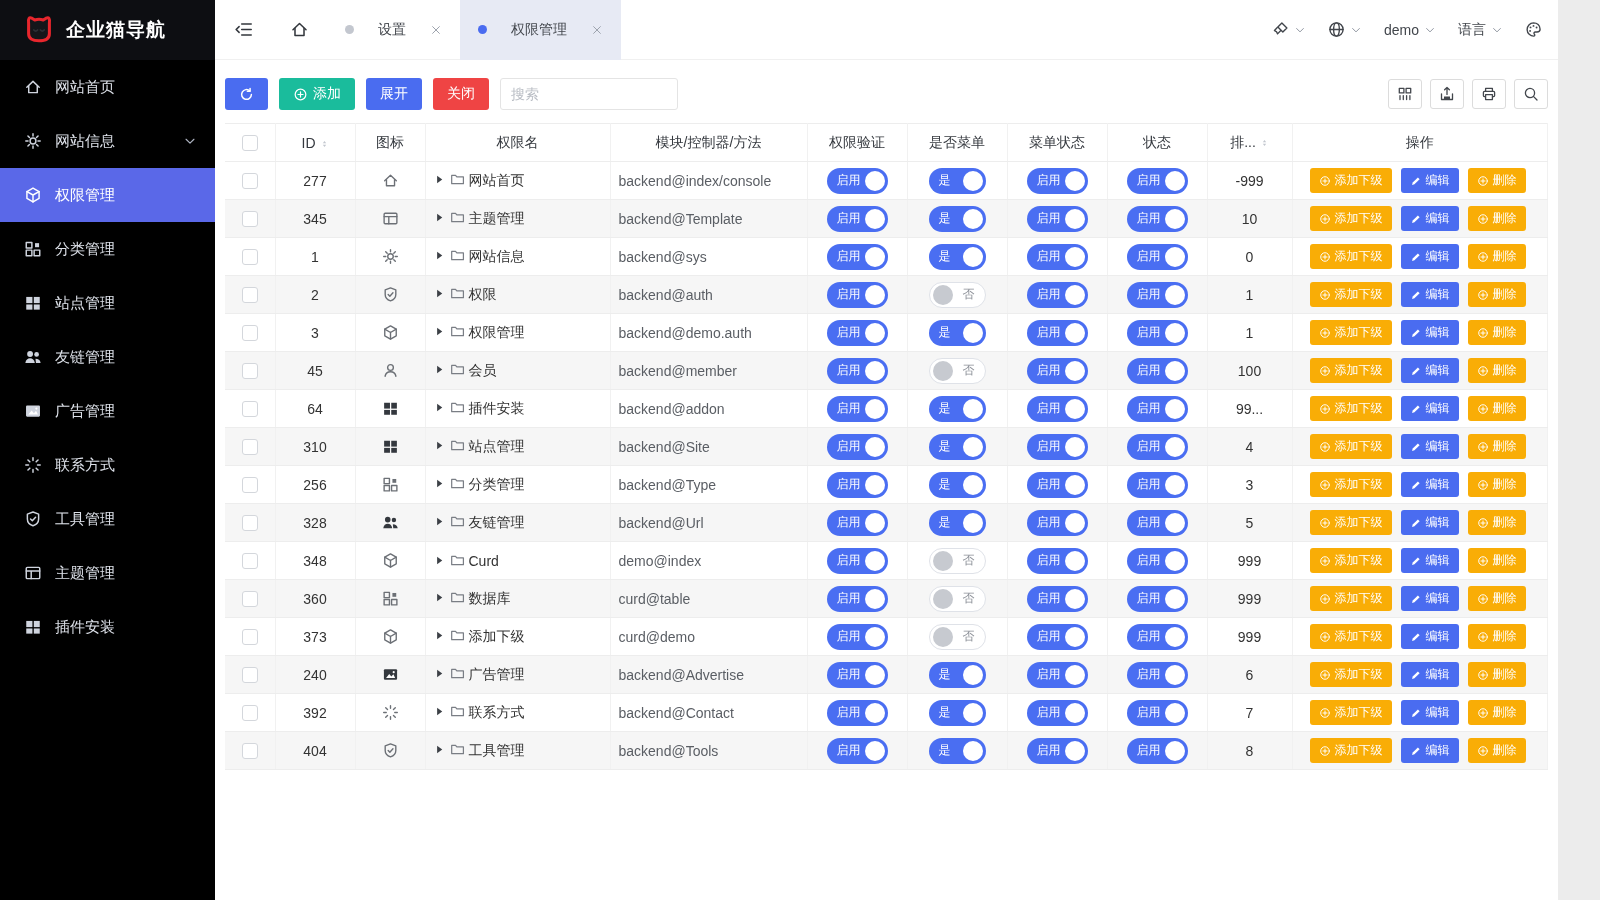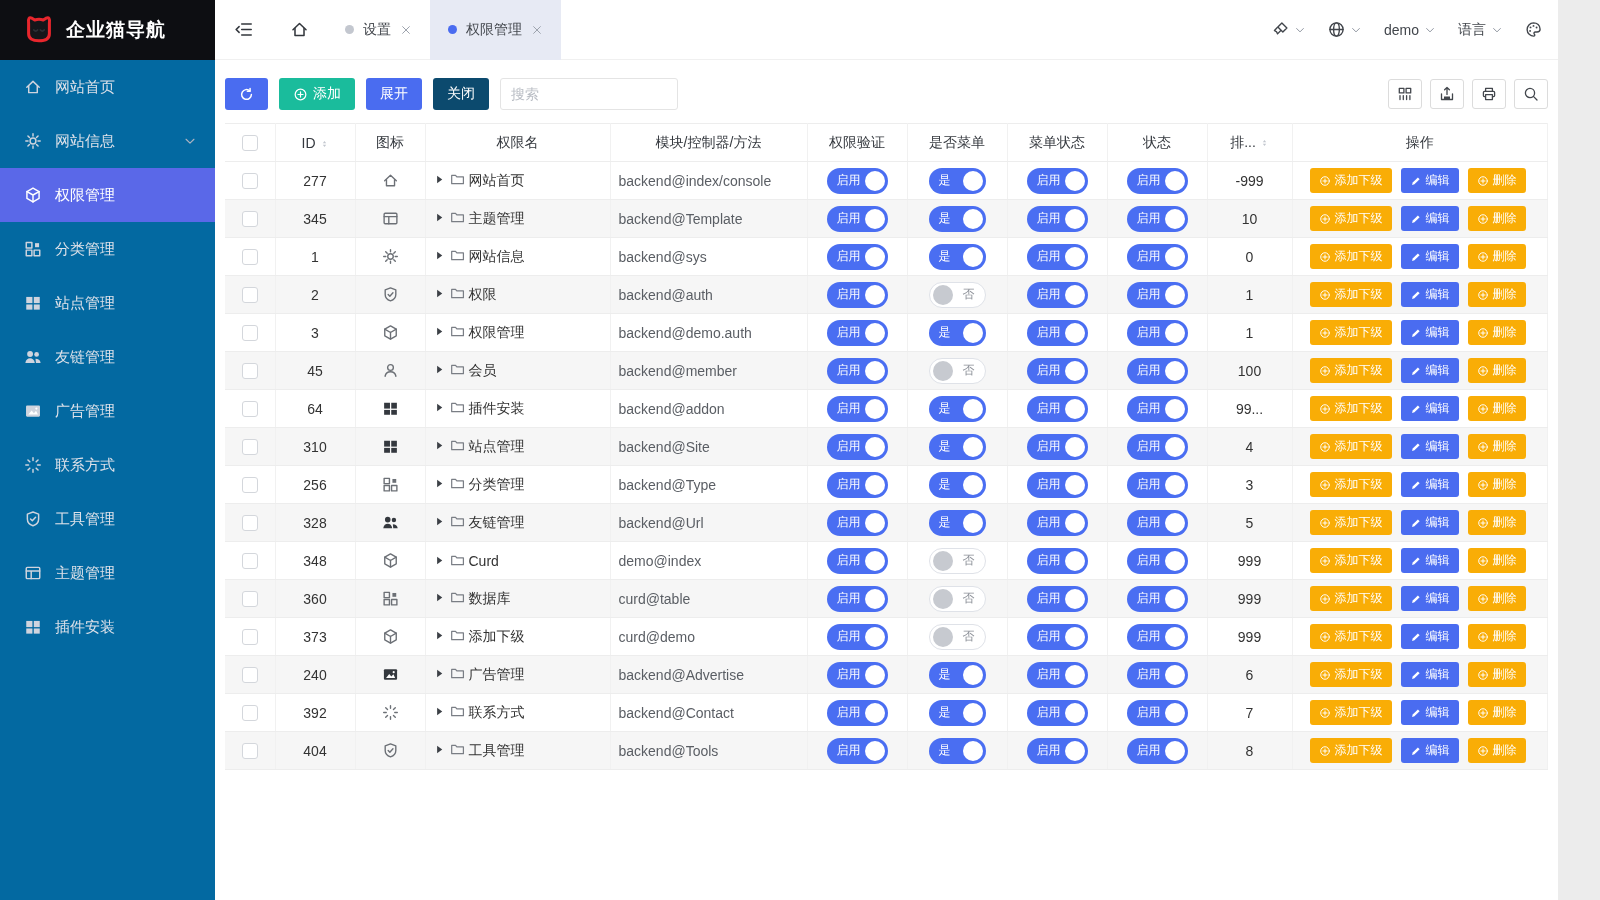--- a/index.html
+++ b/index.html
@@ -1,57 +1,57 @@
 <!DOCTYPE html>
 <html><head>
 <meta charset="utf-8">
 <style>
   * { margin:0; padding:0; box-sizing:border-box; }
   html,body { width:1600px; height:900px; overflow:hidden;
     font-family:"Liberation Sans","DejaVu Sans",sans-serif; font-size:14px; color:#333; background:#ececec; }
   .app { display:flex; width:1600px; height:900px; }
 
   
-  .sidebar { width:215px; height:900px; background:#0369a1; flex:none; display:flex; flex-direction:column; }
+  .sidebar { width:215px; height:900px; background:#000000; flex:none; display:flex; flex-direction:column; }
   .logo { height:60px; background:#0d0e12; display:flex; align-items:center; padding-left:22px; gap:10px; flex:none; }
   .logo-text { color:#fff; font-size:19px; font-weight:bold; letter-spacing:1px; }
   .menu { flex:1; }
   .menu-item { height:54px; display:flex; align-items:center; padding:0 18px 0 24px; color:#dde1e9; cursor:pointer; font-size:15px; }
   .menu-item .micon { width:18px; height:18px; margin-right:13px; color:#cfd4de; flex:none; }
   .menu-item .chev { margin-left:auto; width:14px; height:14px; color:#aeb4c2; }
   .menu-item.active { background:#5a68e8; color:#fff; }
   .menu-item.active .micon { color:#fff; }
 
   
   .main { width:1343px; flex:none; display:flex; flex-direction:column; background:#fff; }
   .rstrip { width:42px; flex:none; background:#ececec; }
 
   
   .navbar { height:60px; background:#fff; display:flex; align-items:center; flex:none; border-bottom:1px solid #f0f0f0; }
   .nav-btn { width:56px; height:60px; display:flex; align-items:center; justify-content:center; color:#33373d; cursor:pointer; }
   .nav-btn svg { width:19px; height:19px; }
-  .tab { height:60px; display:flex; align-items:center; gap:9px; padding:5px 18px; cursor:pointer; color:#43474d; }
+  .tab { height:60px; display:flex; align-items:center; gap:24px; padding:5px 18px; cursor:pointer; color:#43474d; }
   .tab .dot { width:9px; height:9px; border-radius:50%; background:#c3c7cf; }
   .tab.active { background:#e7eaf4; }
   .tab.active .dot { background:#4a6cf0; }
   .tab .tx { width:12px; height:12px; color:#9aa0ab; }
   .nav-right { margin-left:auto; display:flex; align-items:center; gap:22px; padding-right:16px; color:#42464c; }
   .nav-right .nitem { display:flex; align-items:center; gap:5px; cursor:pointer; }
   .nav-right svg { width:17px; height:17px; }
   .nav-right .chev svg { width:12px; height:12px; color:#8d939e; }
 
   
   .content { flex:1; padding:18px 10px 0 10px; }
   .toolbar { display:flex; align-items:center; }
   .tbtn { height:32px; border:none; border-radius:3px; color:#fff; font-size:14px; display:inline-flex;
           align-items:center; justify-content:center; gap:5px; padding:0 14px; cursor:pointer; margin-right:11px; }
   .tbtn svg { width:15px; height:15px; }
   .tbtn.blue  { background:#4a6cf0; }
   .tbtn.green { background:#1abc9c; }
-  .tbtn.amber { background:#0c4a6e; }
+  .tbtn.amber { background:#ef4444; }
   .tbtn.icon-only { width:43px; padding:0; }
   .search-box { height:32px; width:178px; border:1px solid #e4e4e4; border-radius:3px; padding:0 10px; font-size:14px; color:#333; }
   .search-box::placeholder { color:#b9bdc4; }
   .tb-right { margin-left:auto; display:flex; gap:8px; }
   .mini-btn { width:34px; height:30px; border:1px solid #dcdcdc; background:#fff; border-radius:3px;
               display:flex; align-items:center; justify-content:center; color:#43474d; cursor:pointer; }
   .mini-btn svg { width:16px; height:16px; }
 
   
   table { width:100%; border-collapse:collapse; table-layout:fixed; margin-top:13px; }

